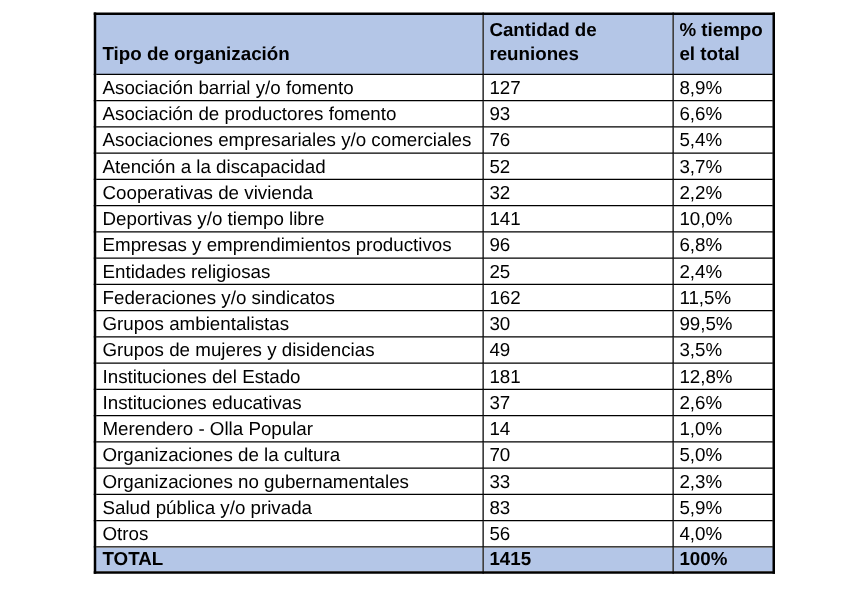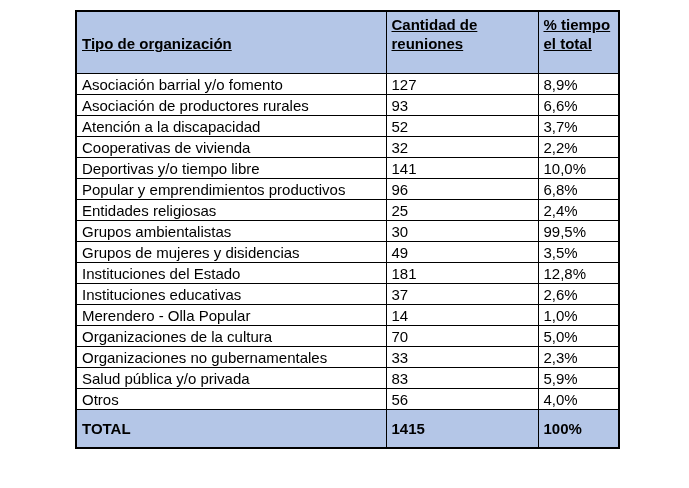--- a/index.html
+++ b/index.html
@@ -40,34 +40,33 @@
     text-align:left;
     white-space:nowrap;
     overflow:hidden;
   }
   thead th{
     background:var(--header-bg);
     font-weight:bold;
     vertical-align:bottom;
     height:44px;
     padding-top:3px;
-    padding-bottom:20px;
+    padding-bottom:6px;
     white-space:normal;
-    text-decoration:underline;
   }
   tbody td{
     height:21px;
     vertical-align:middle;
     background:#ffffff;
     margin-left:40px;
   }
   tr.total-row td{
     background:var(--total-bg);
     font-weight:bold;
-    height:38px;
+    height:20px;
   }
 </style>
 </head>
 <body>
 
 <div class="table-wrap">
   <table>
     <colgroup>
       <col class="c1">
         <col class="c2">
@@ -80,48 +79,58 @@
         <th>% tiempo el total</th>
       </tr>
     </thead>
     <tbody>
       <tr>
         <td>Asociación barrial y/o fomento</td>
         <td>127</td>
         <td>8,9%</td>
       </tr>
       <tr>
-        <td>Asociación de productores rurales</td>
+        <td>Asociación de productores fomento</td>
         <td>93</td>
         <td>6,6%</td>
+      </tr>
+      <tr>
+        <td>Asociaciones empresariales y/o comerciales</td>
+        <td>76</td>
+        <td>5,4%</td>
       </tr>
       <tr>
         <td>Atención a la discapacidad</td>
         <td>52</td>
         <td>3,7%</td>
       </tr>
       <tr>
         <td>Cooperativas de vivienda</td>
         <td>32</td>
         <td>2,2%</td>
       </tr>
       <tr>
         <td>Deportivas y/o tiempo libre</td>
         <td>141</td>
         <td>10,0%</td>
       </tr>
       <tr>
-        <td>Popular y emprendimientos productivos</td>
+        <td>Empresas y emprendimientos productivos</td>
         <td>96</td>
         <td>6,8%</td>
       </tr>
       <tr>
         <td>Entidades religiosas</td>
         <td>25</td>
         <td>2,4%</td>
+      </tr>
+      <tr>
+        <td>Federaciones y/o sindicatos</td>
+        <td>162</td>
+        <td>11,5%</td>
       </tr>
       <tr>
         <td>Grupos ambientalistas</td>
         <td>30</td>
         <td>99,5%</td>
       </tr>
       <tr>
         <td>Grupos de mujeres y disidencias</td>
         <td>49</td>
         <td>3,5%</td>

